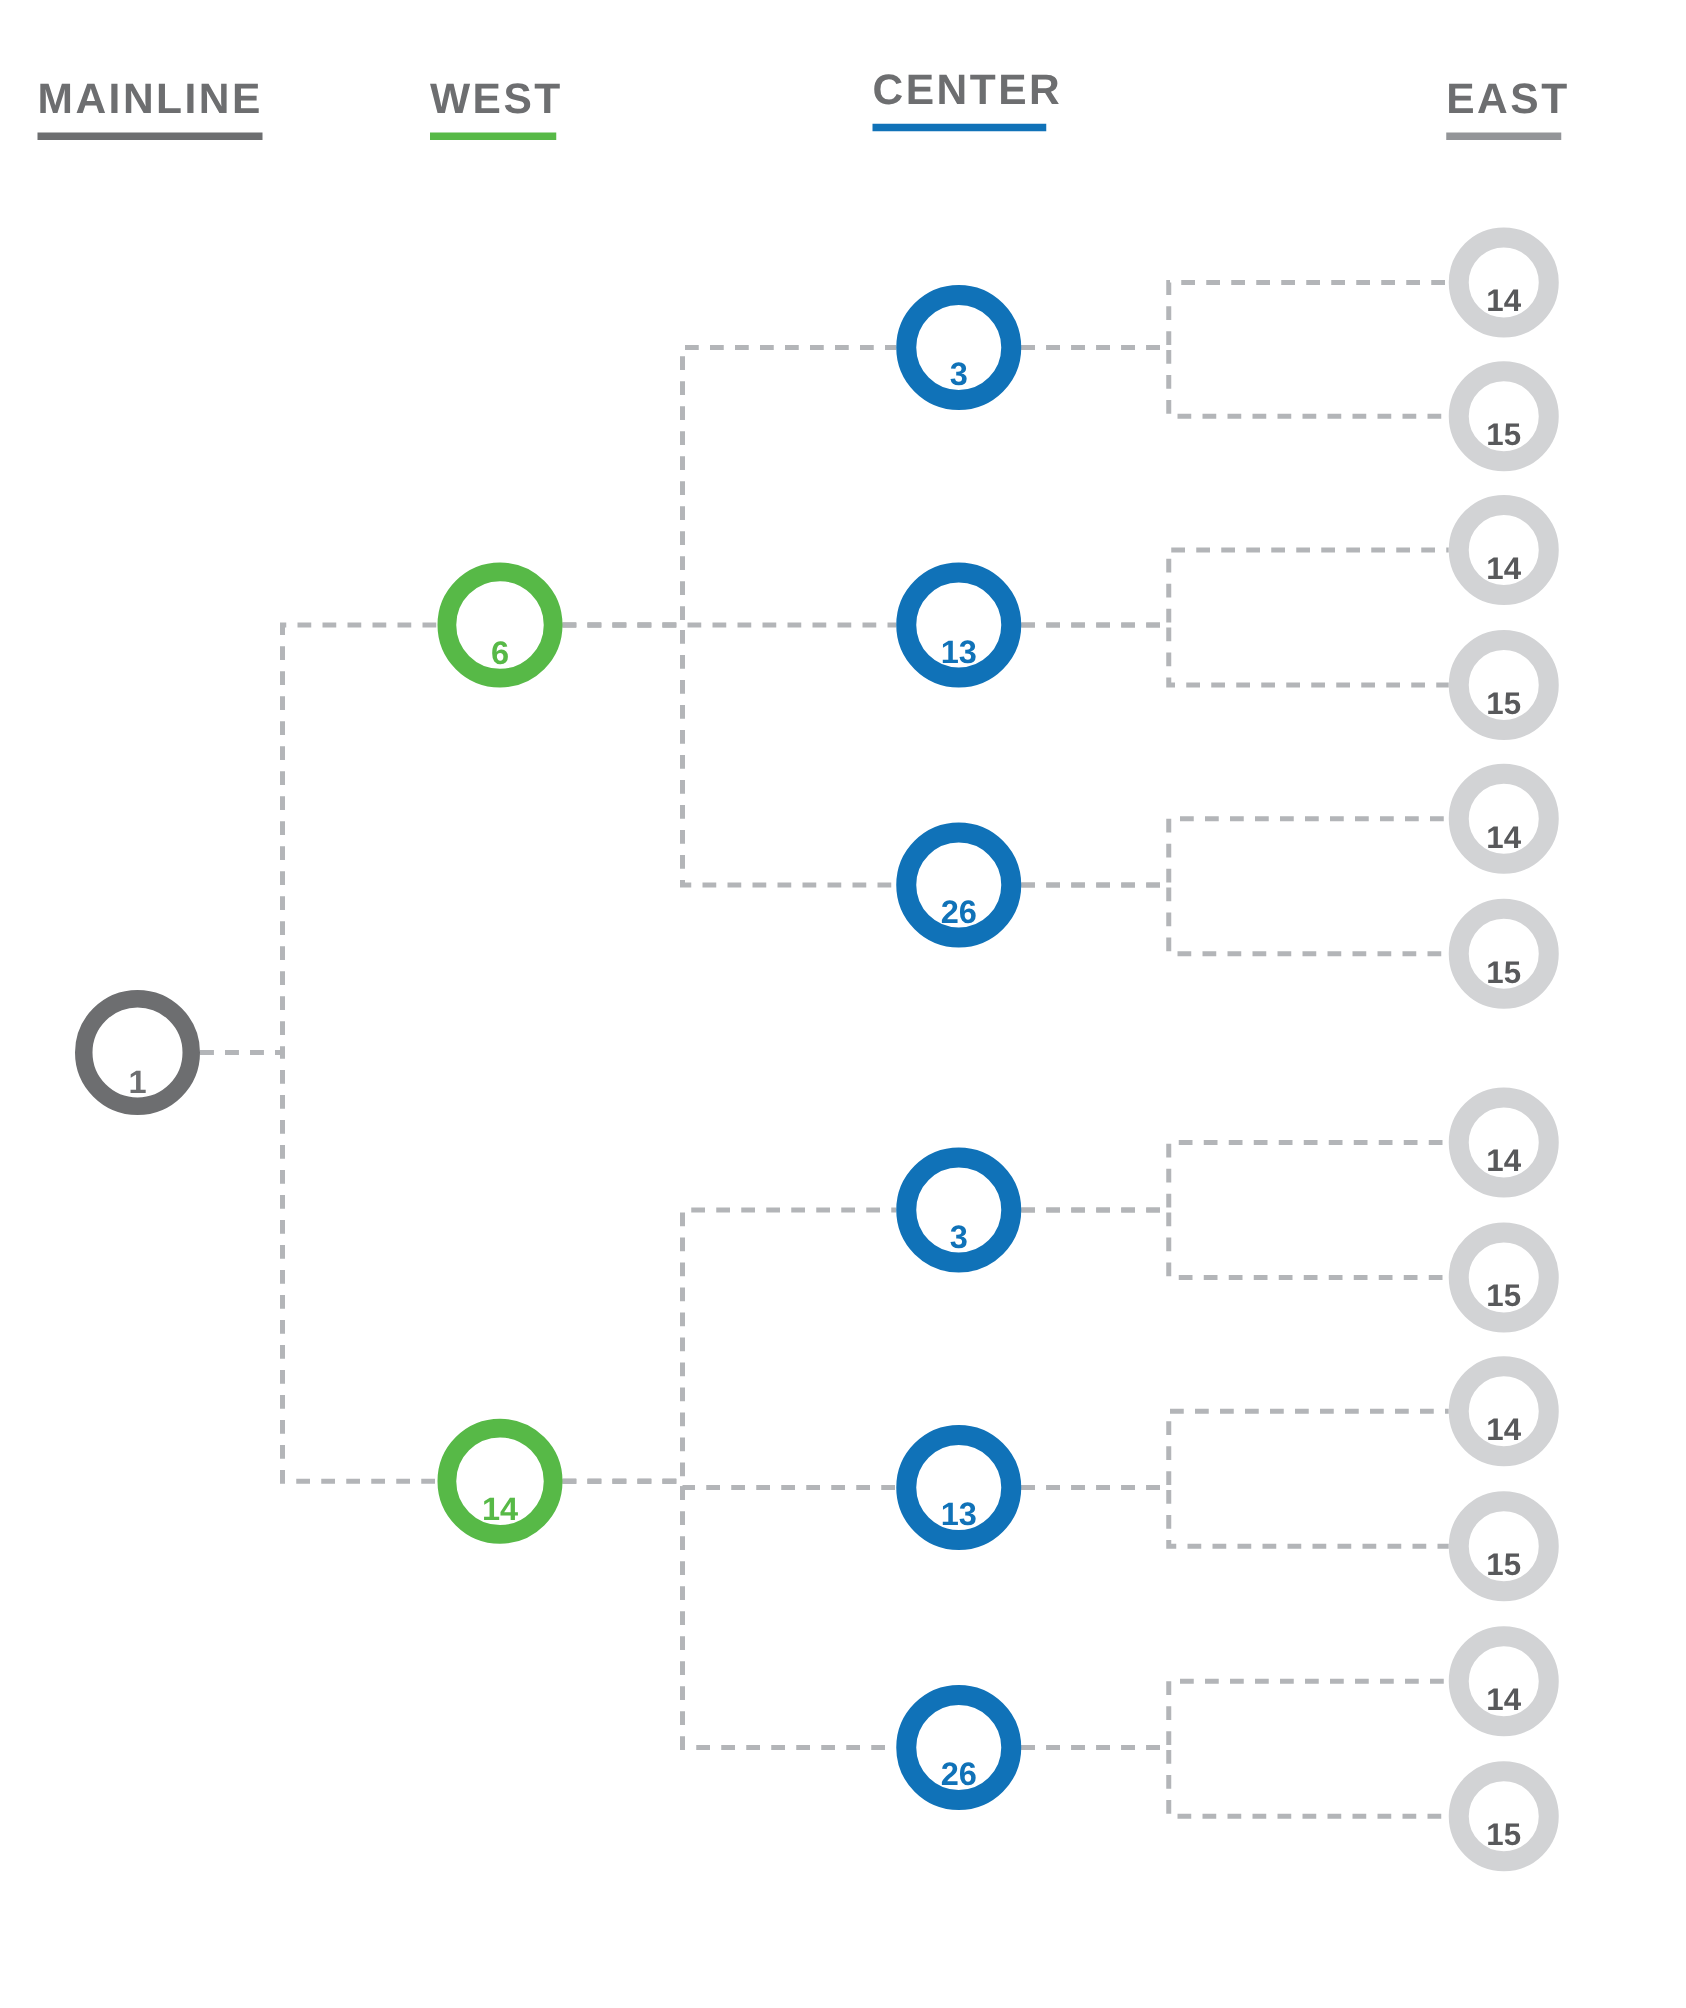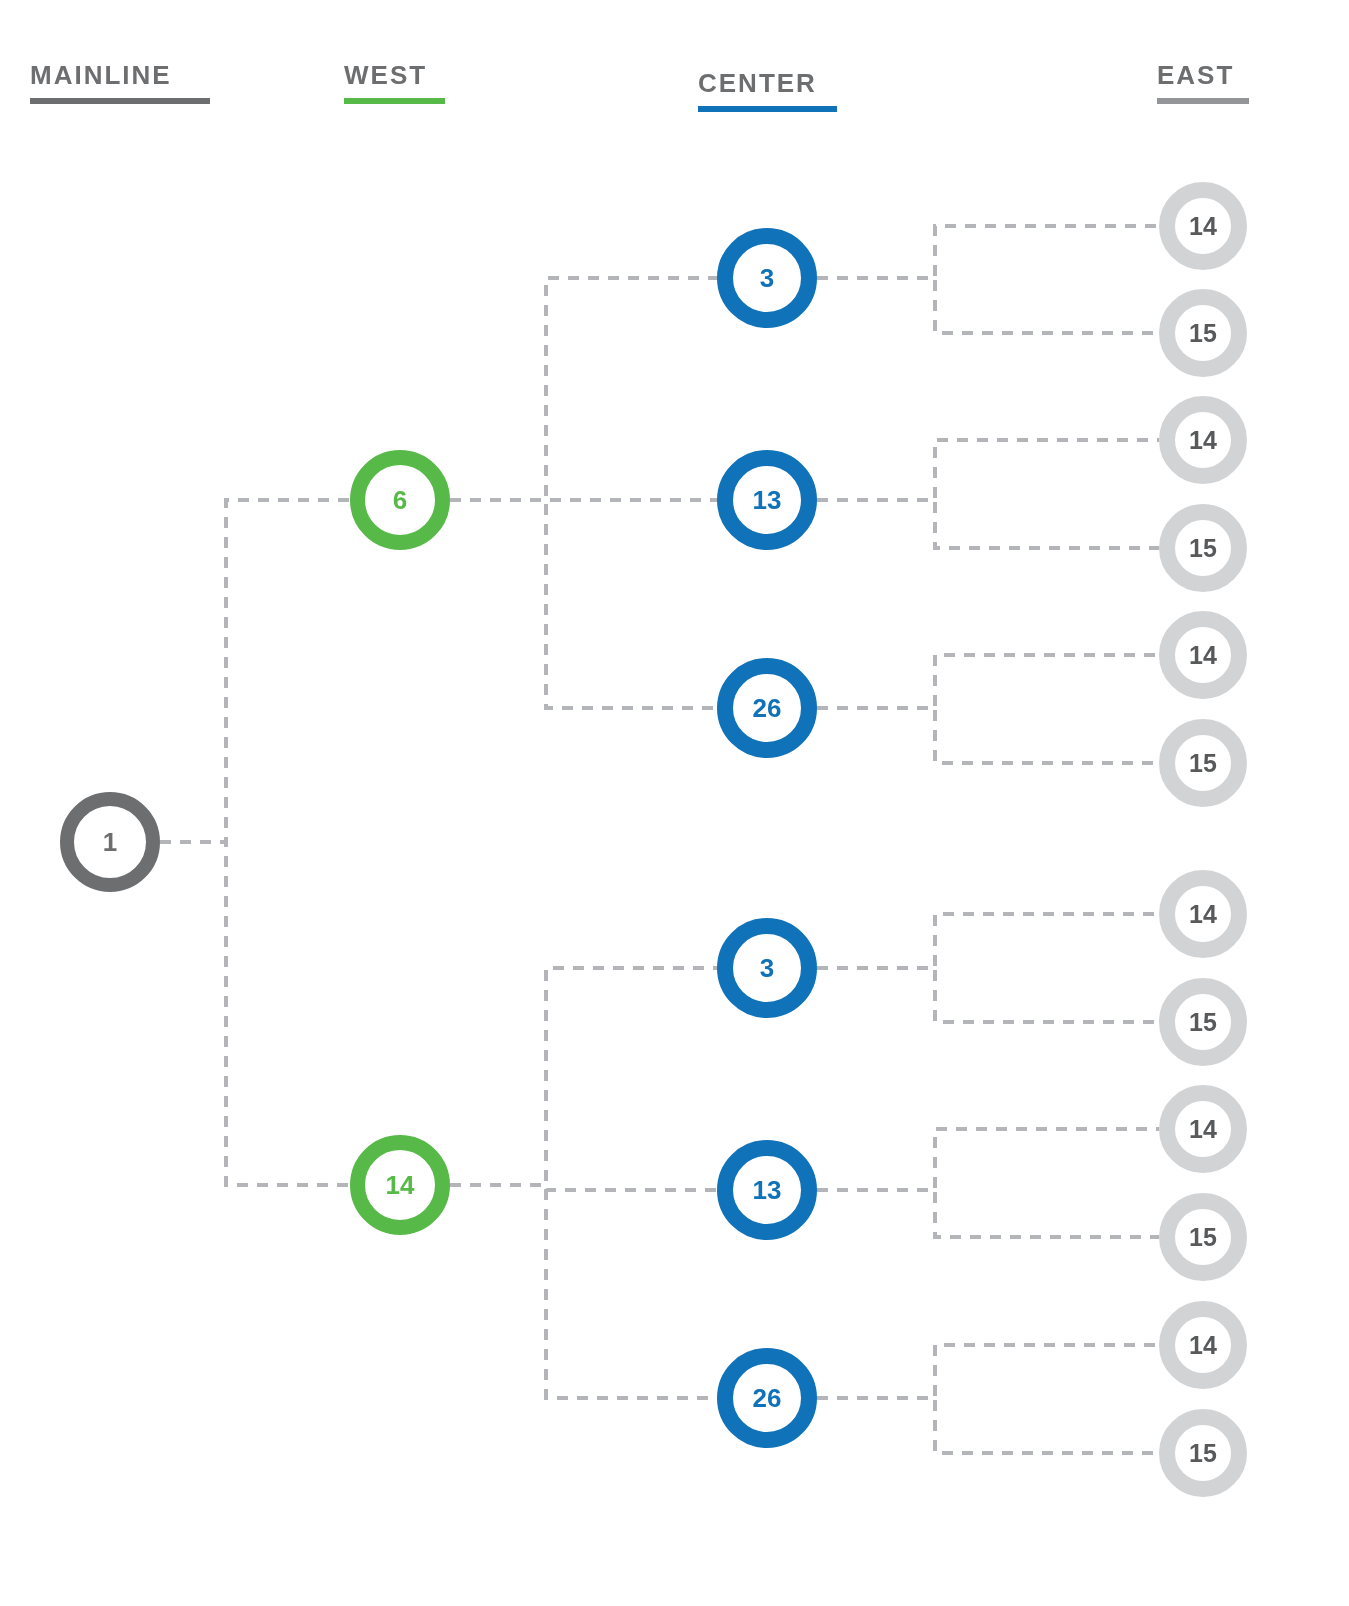--- a/index.html
+++ b/index.html
@@ -19,57 +19,57 @@
     height: 1606px;
     background: #ffffff;
   }
   
   .col-header {
     position: absolute;
     display: flex;
     flex-direction: column;
   }
   .col-header .col-title {
-    font-size: 26px;
+    font-size: 34px;
     font-weight: bold;
     letter-spacing: 2px;
     color: #6d6e70;
     line-height: 1;
     white-space: nowrap;
     font-family: "Liberation Sans", sans-serif;
   }
   .col-header .col-rule {
     margin-top: 10px;
     height: 6px;
     width: 100%;
     border-radius: 0;
   }
   .hdr-mainline { left: 30px;   top: 62px; width: 180px; }
   .hdr-west     { left: 344px;  top: 62px; width: 101px; }
-  .hdr-center   { left: 698px;  top: 70px; width: 139px; }
+  .hdr-center   { left: 698px;  top: 55px; width: 139px; }
   .hdr-east     { left: 1157px; top: 62px; width: 92px; }
   .hdr-east .col-title { }
 
   
   #connector-layer {
     position: absolute;
     left: 0;
     top: 0;
     width: 1349px;
     height: 1606px;
   }
 
   
   .node {
     position: absolute;
     border-radius: 50%;
     background: #ffffff;
     box-sizing: border-box;
     display: flex;
-    align-items: center;
+    align-items: flex-end;
     justify-content: center;
   }
   .node .node-label {
     font-weight: bold;
     line-height: 1;
     font-family: "Liberation Sans", sans-serif;
     user-select: none;
   }
   .node-mainline {
     width: 100px; height: 100px;

